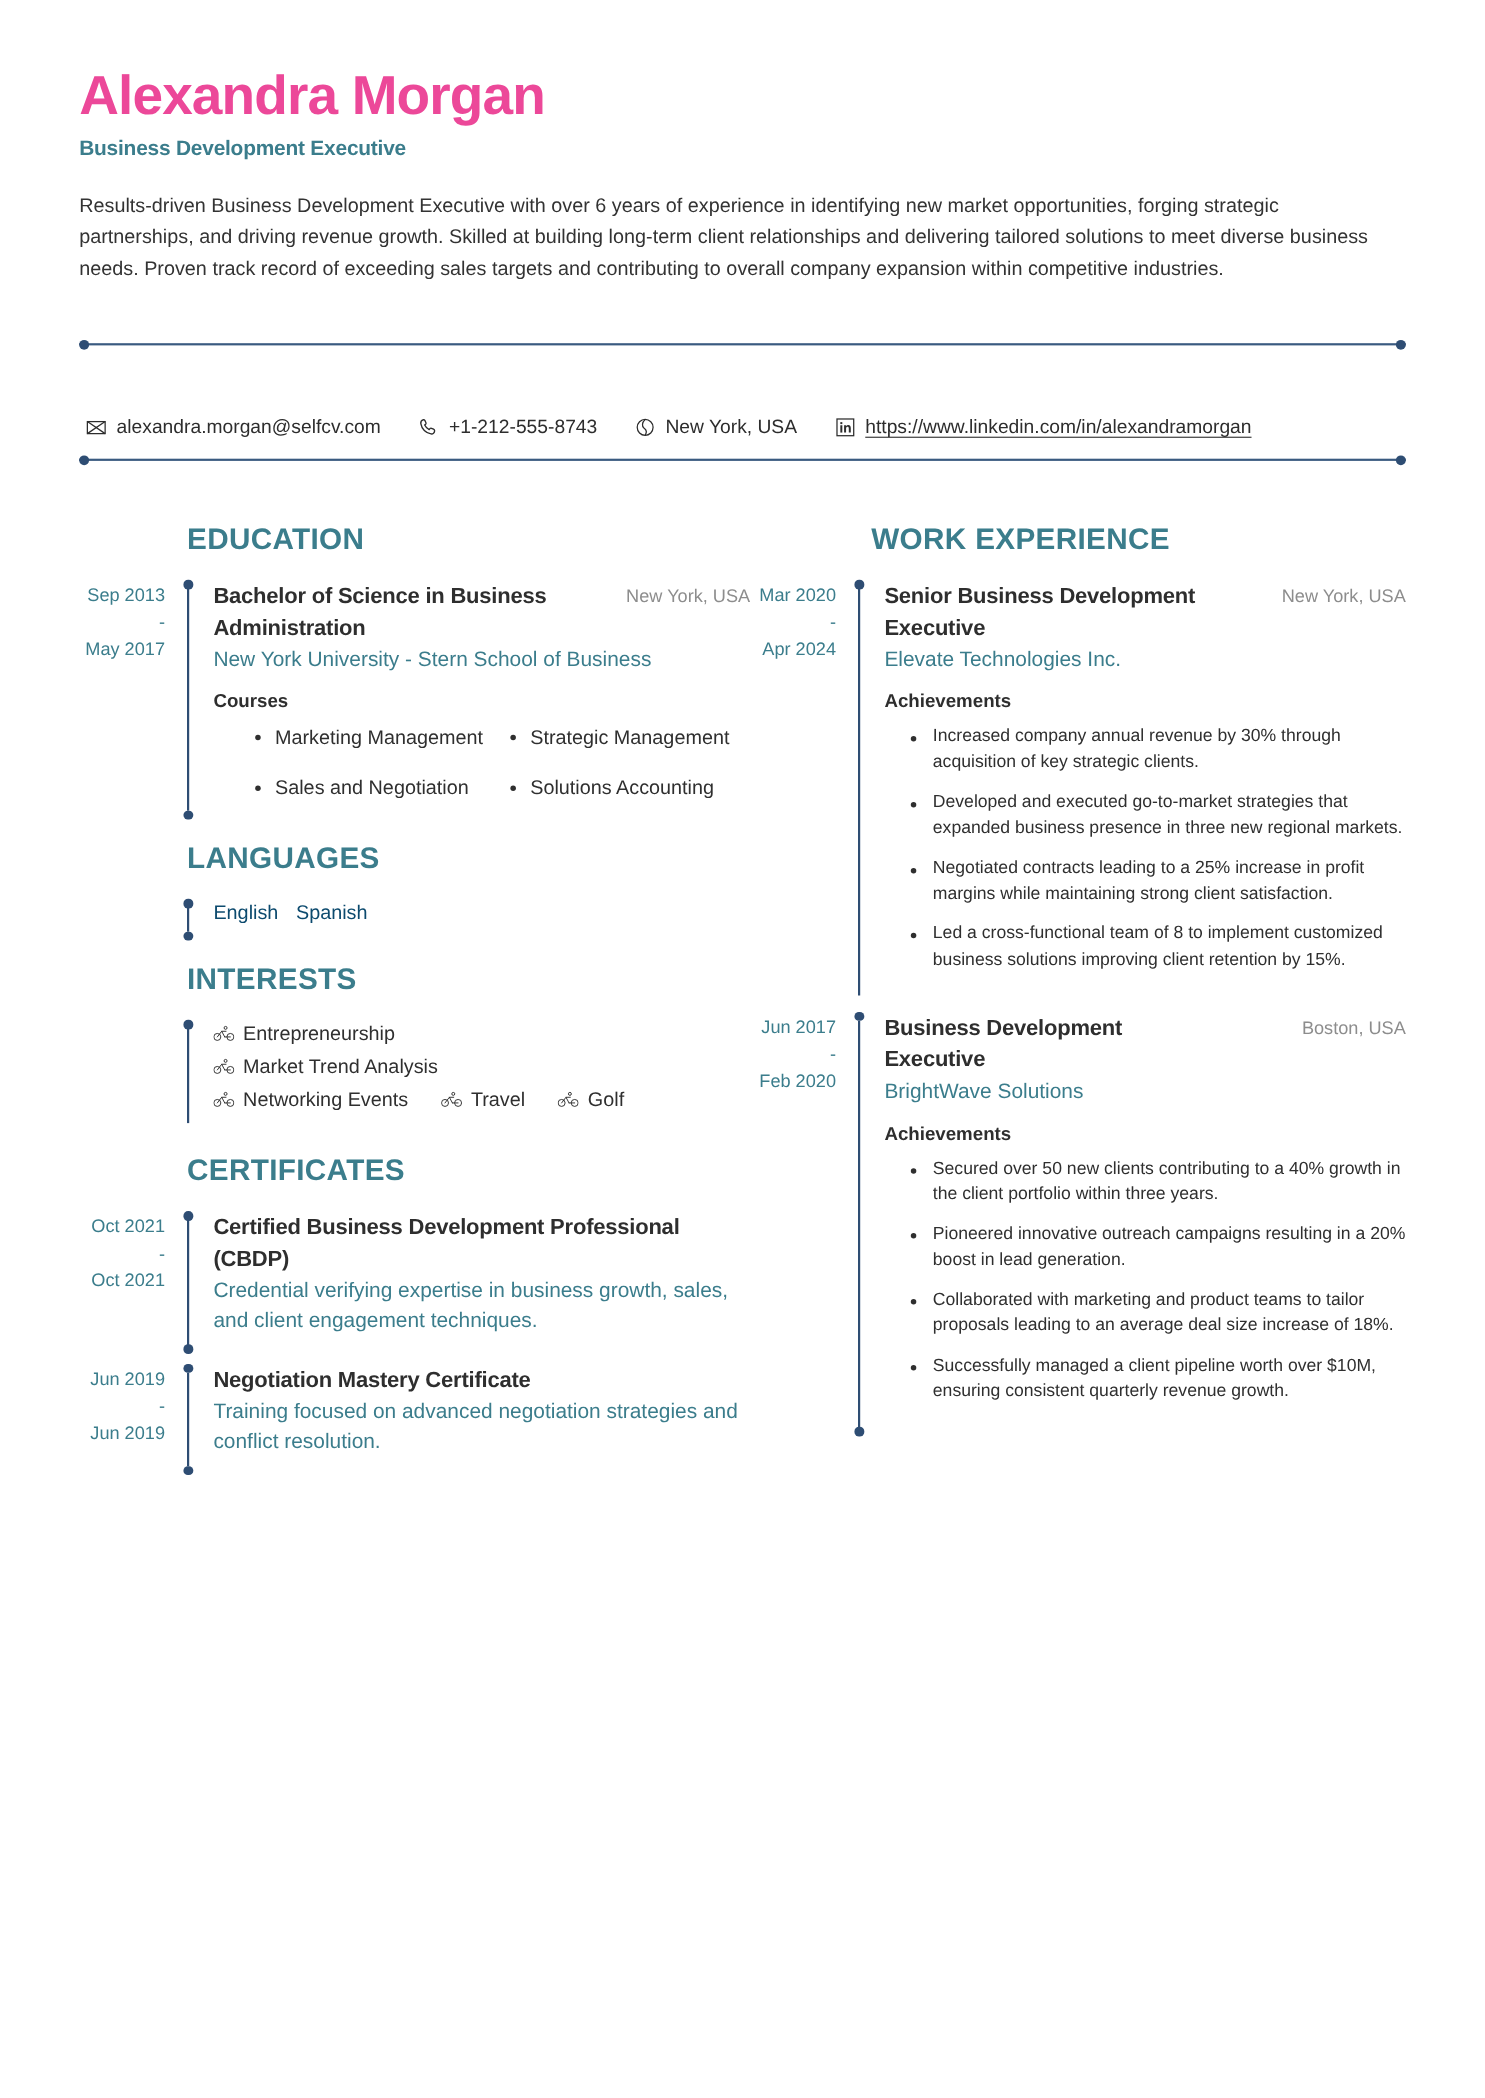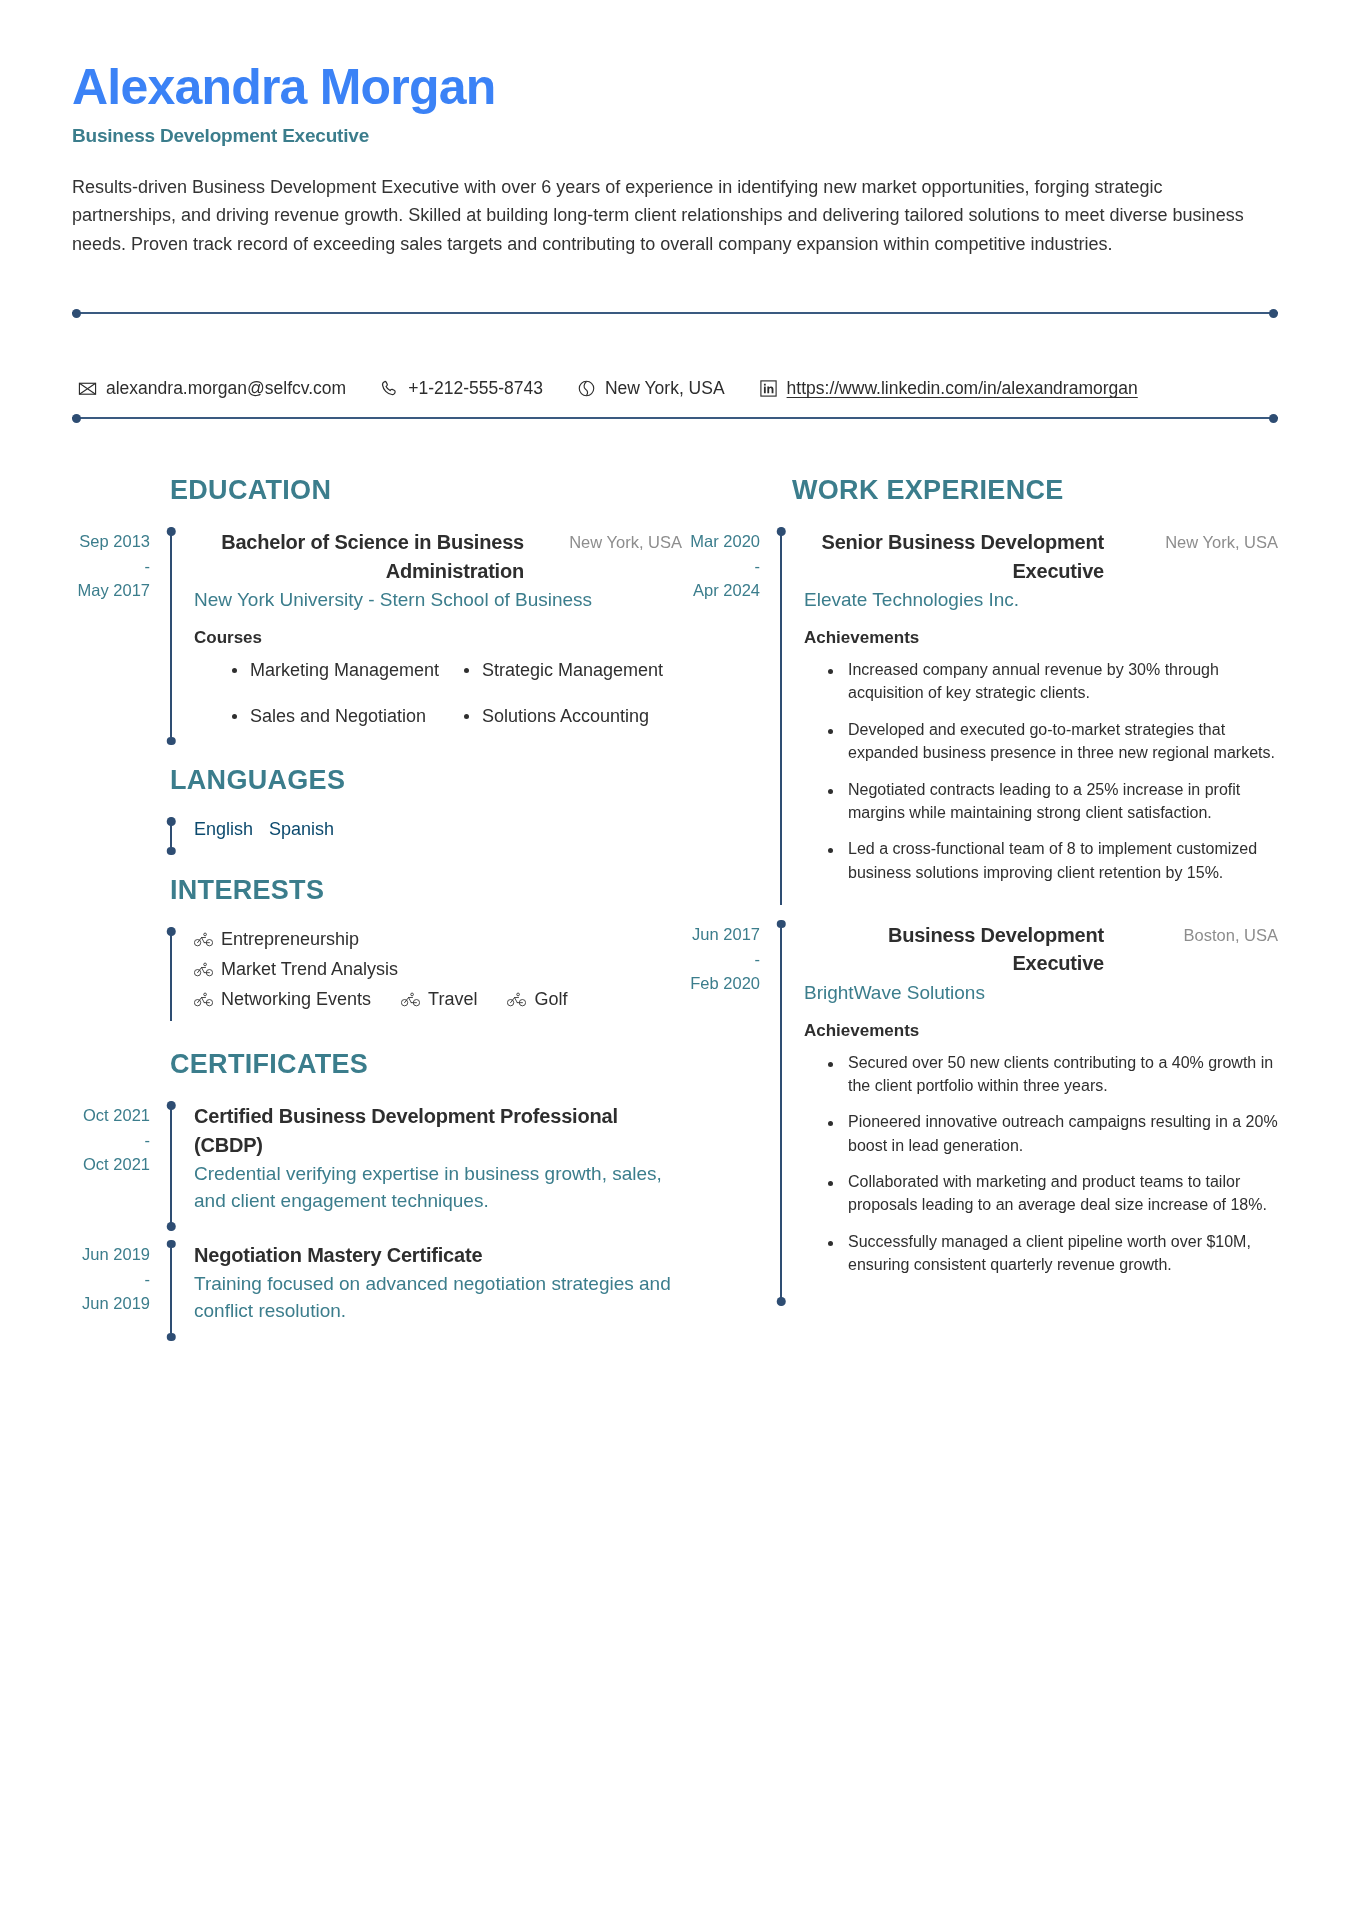--- a/index.html
+++ b/index.html
@@ -18,21 +18,21 @@
     height: 1907px;
     background: #ffffff;
     padding: 60px 72px 0 72px;
   }
 
   
   .name {
     font-size: 50px;
     font-weight: 800;
     letter-spacing: -0.8px;
-    color: #3b82f6;
+    color: #ec4899;
     line-height: 1.1;
     margin-bottom: 10px;
   }
   .headline {
     font-size: 19px;
     font-weight: 700;
     color: #3b7d8c;
     letter-spacing: -0.2px;
     margin-bottom: 26px;
   }
@@ -176,21 +176,20 @@
     flex: 1;
     padding-left: 16px;
     padding-bottom: 10px;
   }
 
   .e-head {
     display: flex;
     justify-content: space-between;
     align-items: flex-start;
     gap: 25px;
-    text-align: right;
   }
   .e-title {
     font-size: 20px;
     font-weight: 800;
     color: #2e2e2e;
     line-height: 1.42;
     letter-spacing: -0.2px;
     max-width: 330px;
   }
   .col-right .e-title { max-width: 300px; }

